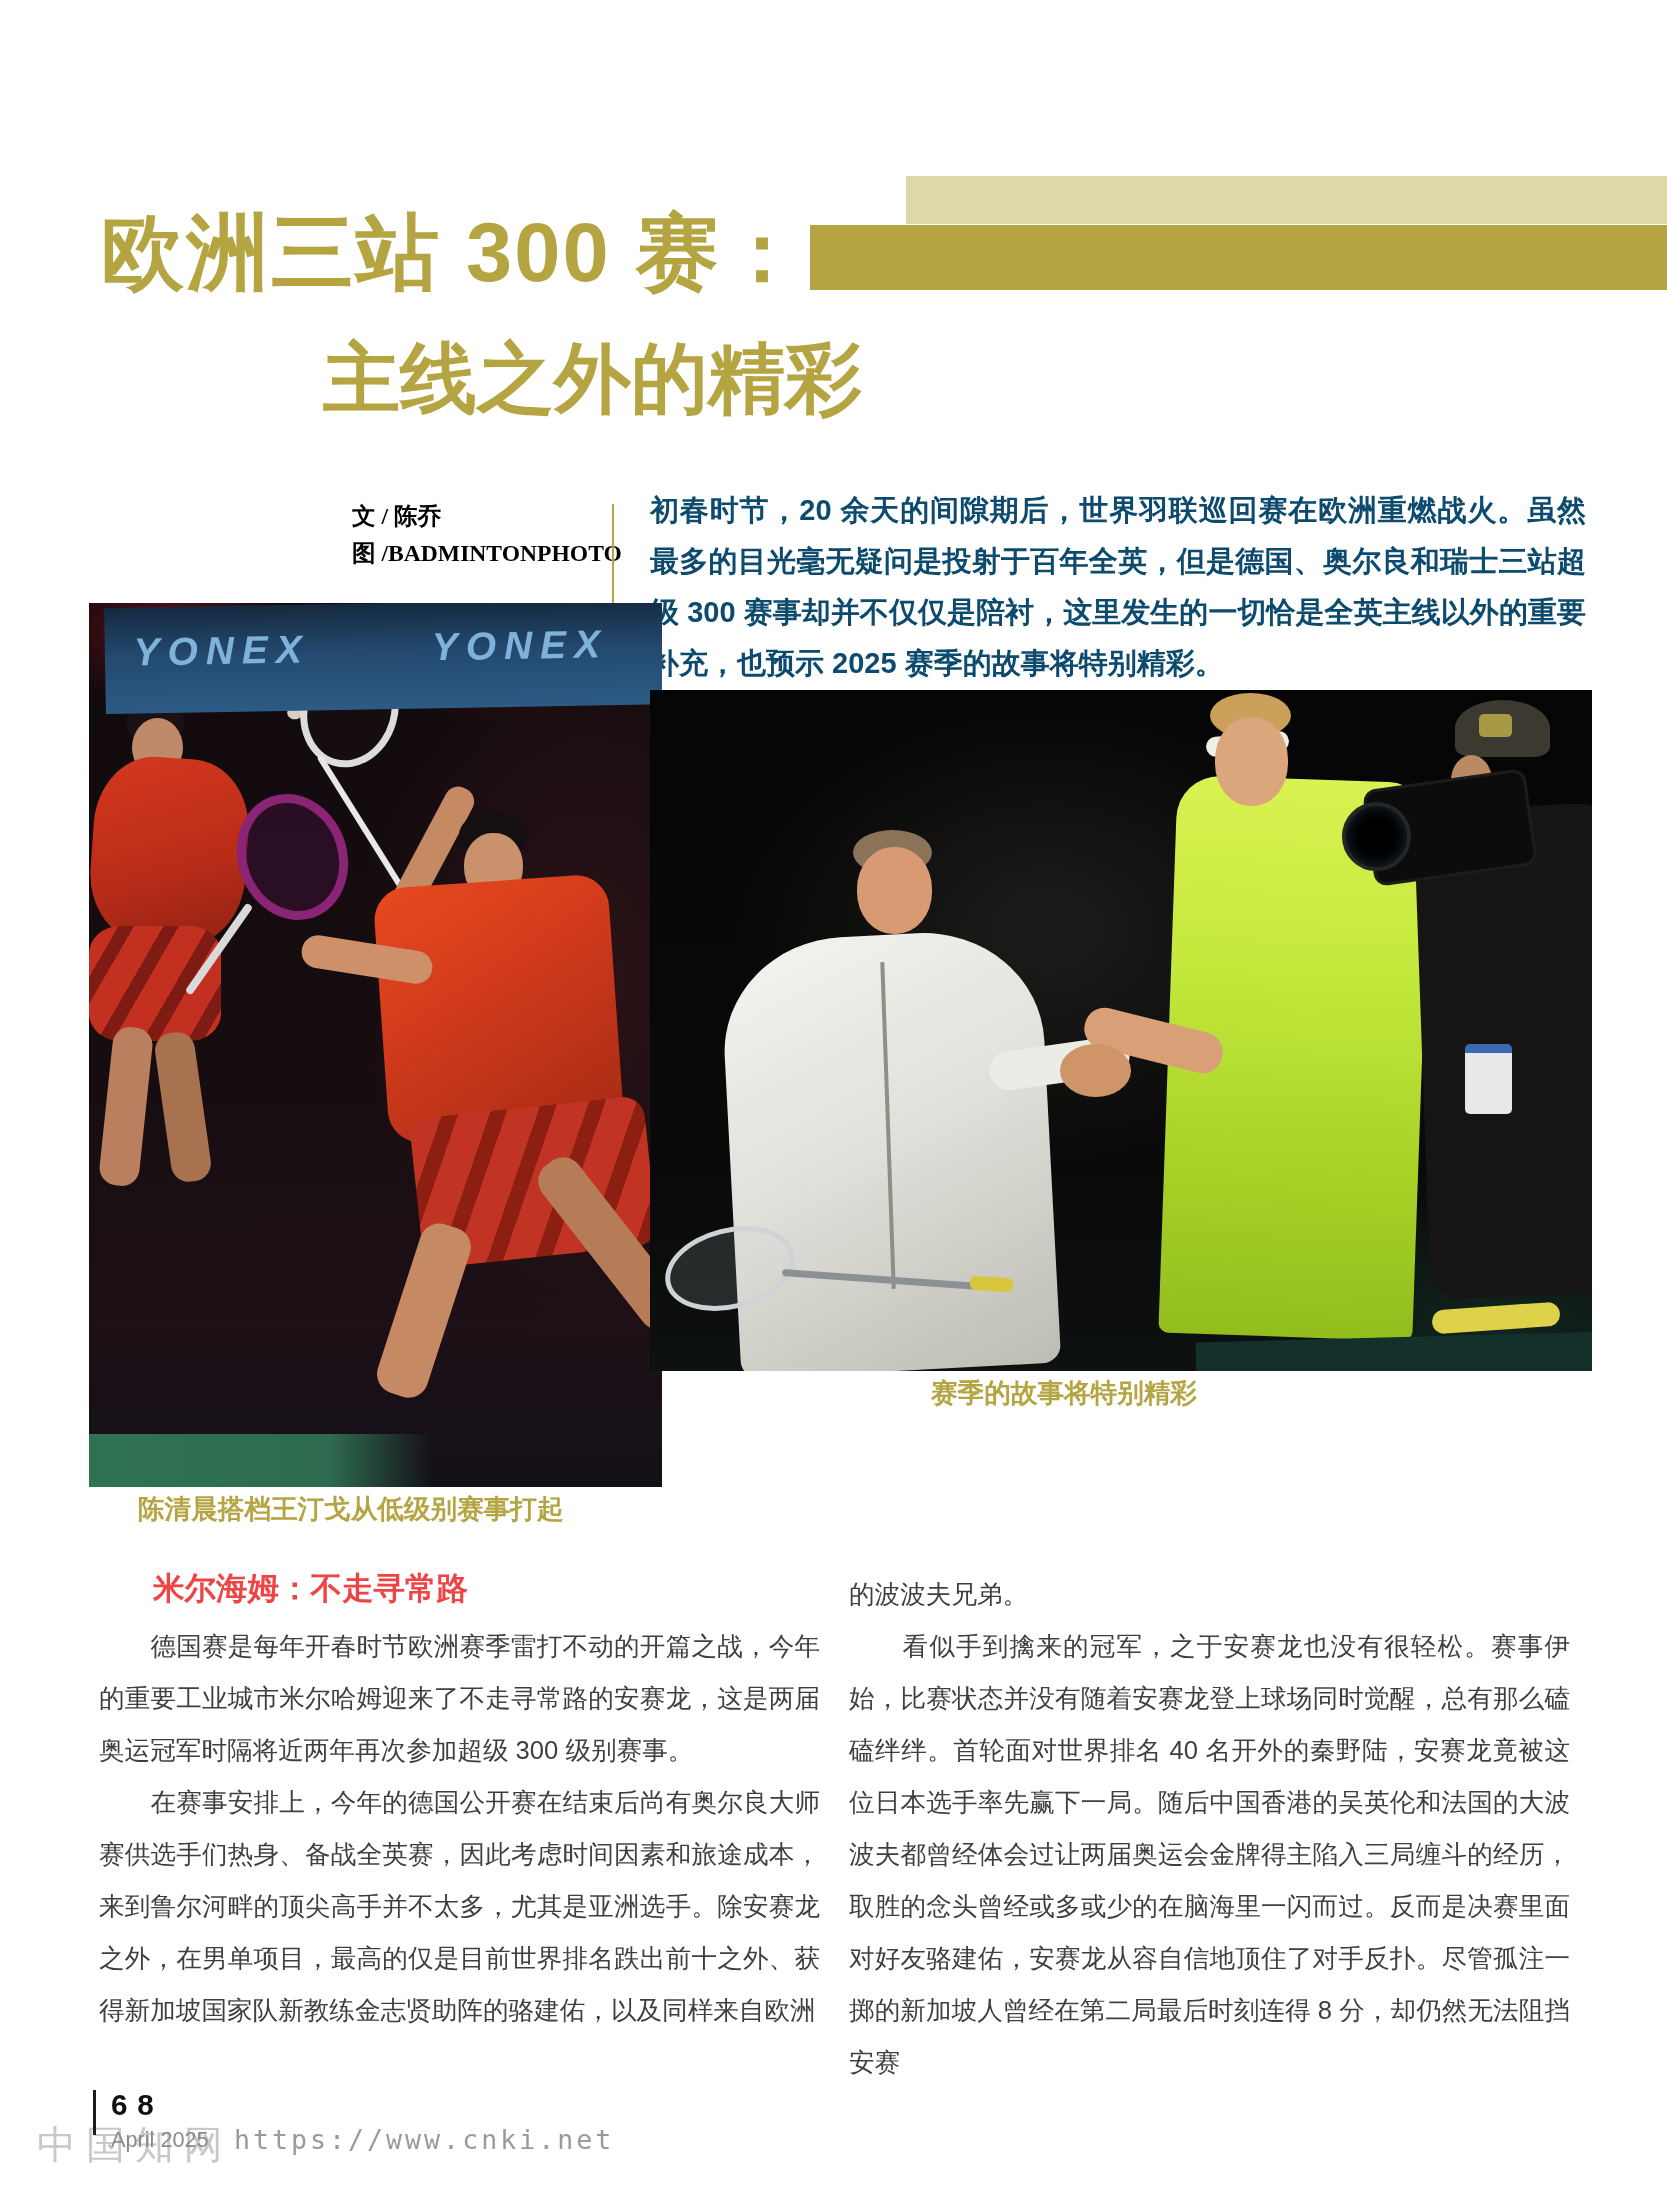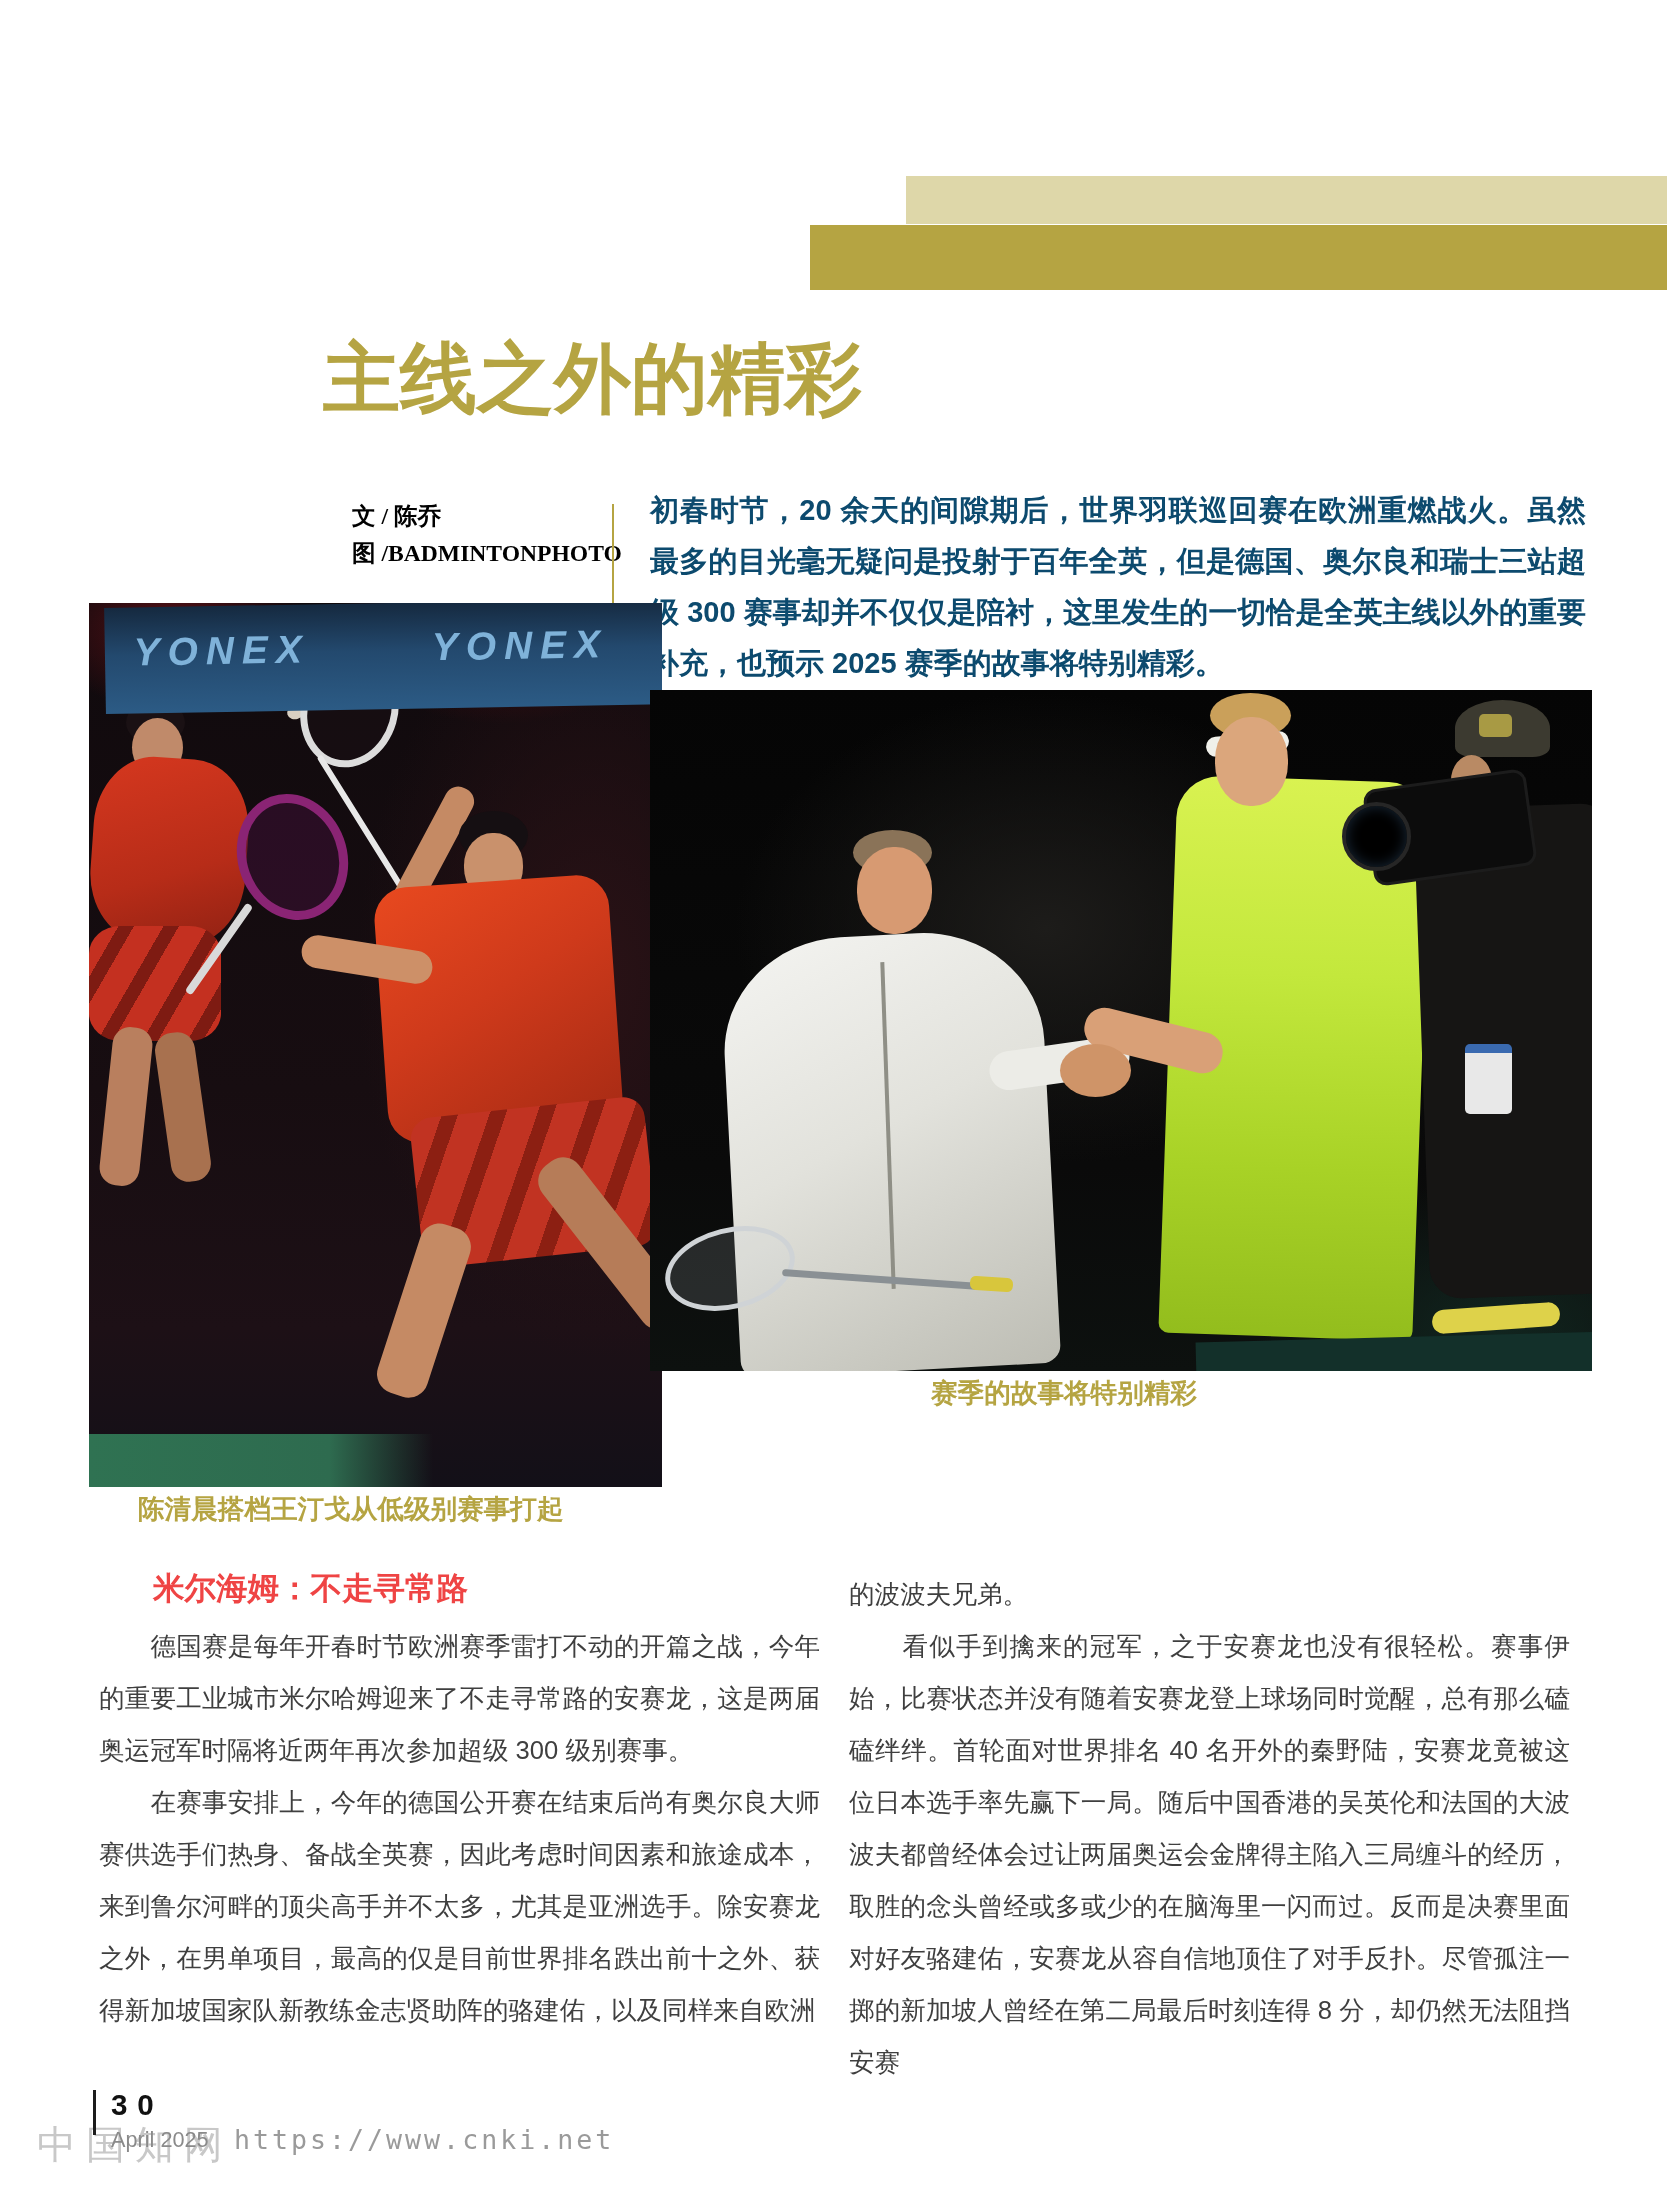--- a/index.html
+++ b/index.html
@@ -63,20 +63,21 @@
       background:linear-gradient(90deg,#2f7252 0%,#2e6b4f 70%,rgba(29,60,92,0) 100%);}
 </style>
 </head>
 <body>
 
 <div class="page">
 
   <div class="abs bar-light"></div>
   <div class="abs bar-dark"></div>
 
+  <div class="abs title1">欧洲三站 300 赛：</div>
   <div class="abs title2">主线之外的精彩</div>
 
   <div class="abs credit credit1">文 / 陈乔</div>
   <div class="abs credit credit2">图 /BADMINTONPHOTO</div>
   <div class="abs intro-divider"></div>
   <p class="abs intro">初春时节，20 余天的间隙期后，世界羽联巡回赛在欧洲重燃战火。虽然最多的目光毫无疑问是投射于百年全英，但是德国、奥尔良和瑞士三站超级 300 赛事却并不仅仅是陪衬，这里发生的一切恰是全英主线以外的重要补充，也预示 2025 赛季的故事将特别精彩。</p>
 
   <div class="abs photo photo-left">
 
     <div class="shape" style="left:33%;top:6.5%;width:39px;height:49px;border-radius:45% 45% 60% 60%;
@@ -167,18 +168,18 @@
     <p>　　在赛事安排上，今年的德国公开赛在结束后尚有奥尔良大师赛供选手们热身、备战全英赛，因此考虑时间因素和旅途成本，来到鲁尔河畔的顶尖高手并不太多，尤其是亚洲选手。除安赛龙之外，在男单项目，最高的仅是目前世界排名跌出前十之外、获得新加坡国家队新教练金志贤助阵的骆建佑，以及同样来自欧洲</p>
   </div>
 
   <div class="abs col col-right">
     <p>的波波夫兄弟。</p>
     <p>　　看似手到擒来的冠军，之于安赛龙也没有很轻松。赛事伊始，比赛状态并没有随着安赛龙登上球场同时觉醒，总有那么磕磕绊绊。首轮面对世界排名 40 名开外的秦野陆，安赛龙竟被这位日本选手率先赢下一局。随后中国香港的吴英伦和法国的大波波夫都曾经体会过让两届奥运会金牌得主陷入三局缠斗的经历，取胜的念头曾经或多或少的在脑海里一闪而过。反而是决赛里面对好友骆建佑，安赛龙从容自信地顶住了对手反扑。尽管孤注一掷的新加坡人曾经在第二局最后时刻连得 8 分，却仍然无法阻挡安赛</p>
   </div>
 
   <div class="abs watermark-cn">中国知网</div>
   <div class="abs footer-rule"></div>
-  <div class="abs page-number">30</div>
+  <div class="abs page-number">68</div>
   <div class="abs footer-date">April 2025</div>
   <div class="abs watermark-url">https://www.cnki.net</div>
 
 </div>
 
 
 </body></html>

